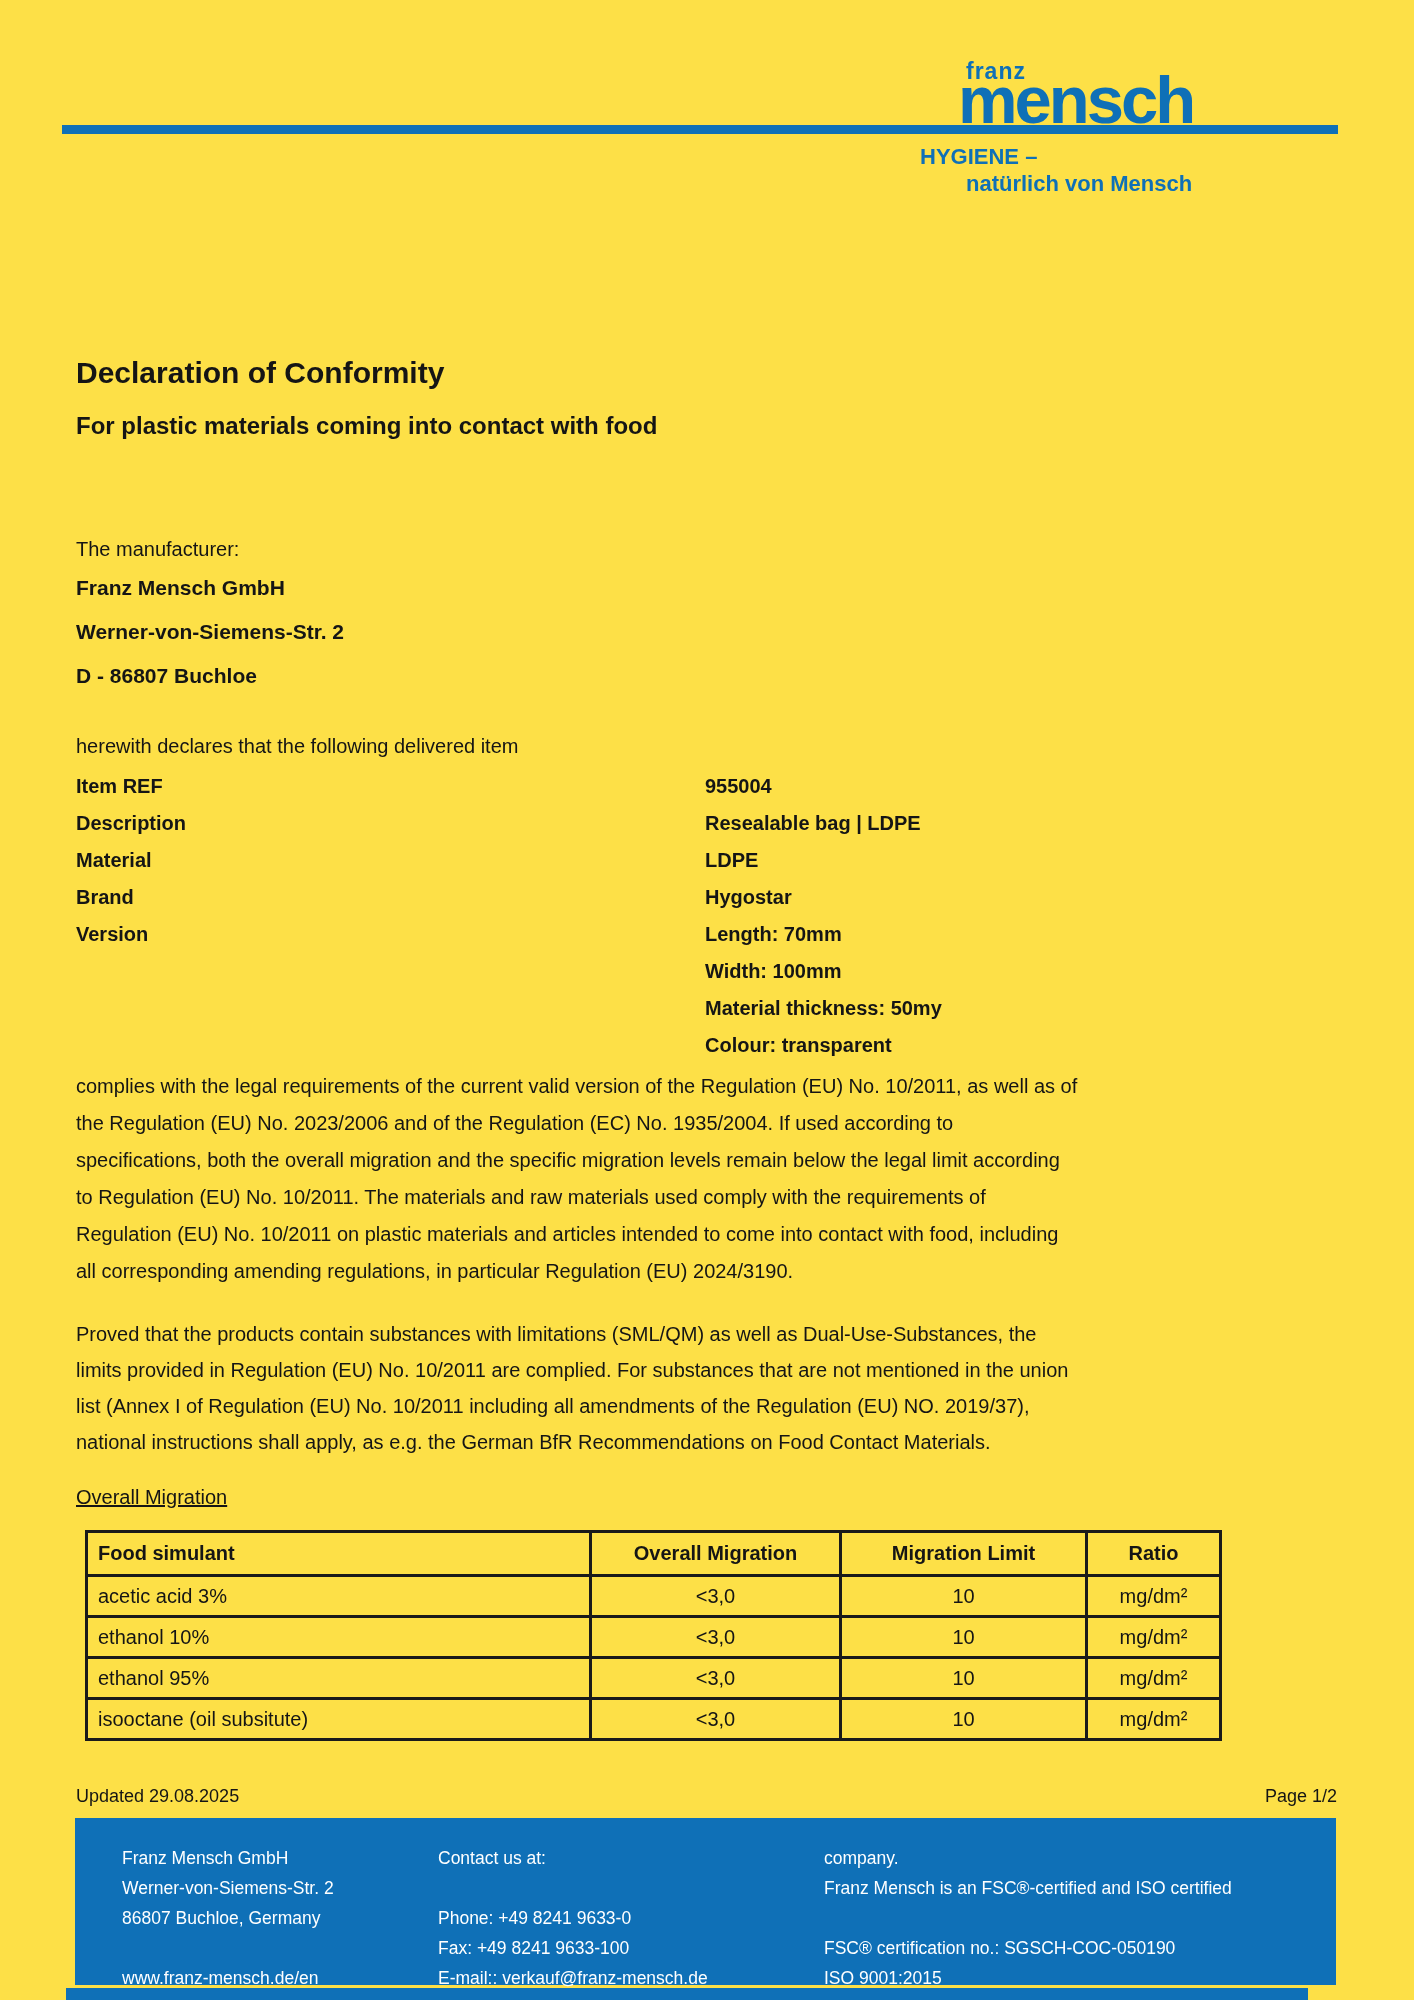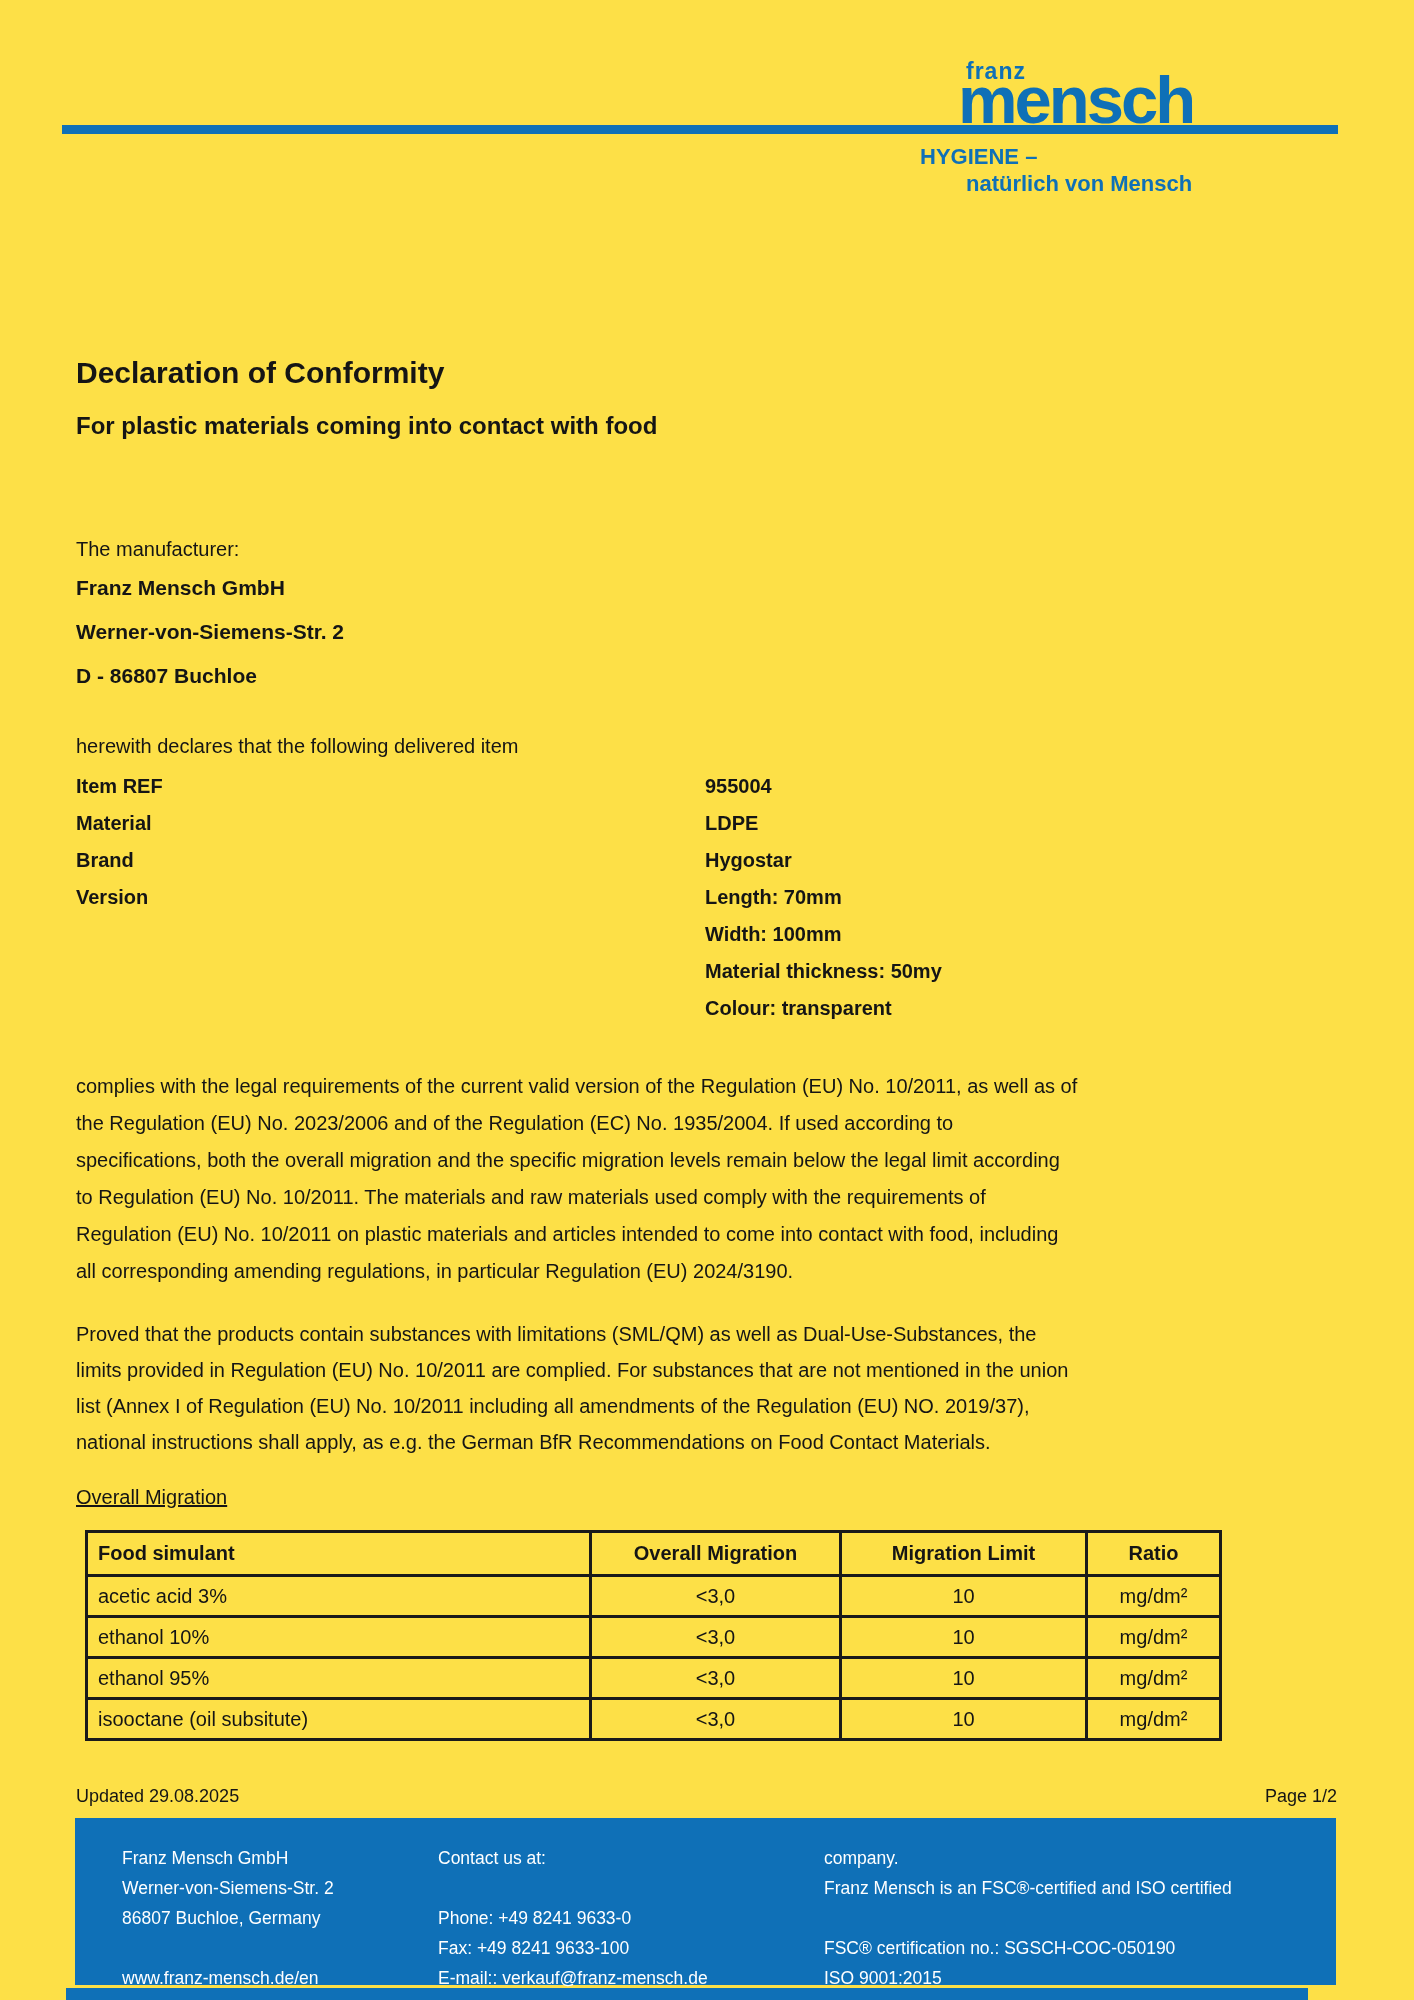--- a/index.html
+++ b/index.html
@@ -79,20 +79,24 @@
     <div>D - 86807 Buchloe</div>
   </div>
   <div id="declares-line">herewith declares that the following delivered item</div>
 
   <div id="spec">
     <div class="spec-row">
       <div class="spec-label">Item REF</div>
       <div>955004</div>
     </div>
     <div class="spec-row">
+      <div class="spec-label">Description</div>
+      <div>Resealable bag | LDPE</div>
+    </div>
+    <div class="spec-row">
       <div class="spec-label">Material</div>
       <div>LDPE</div>
     </div>
     <div class="spec-row">
       <div class="spec-label">Brand</div>
       <div>Hygostar</div>
     </div>
     <div class="spec-row">
       <div class="spec-label">Version</div>
       <div>

